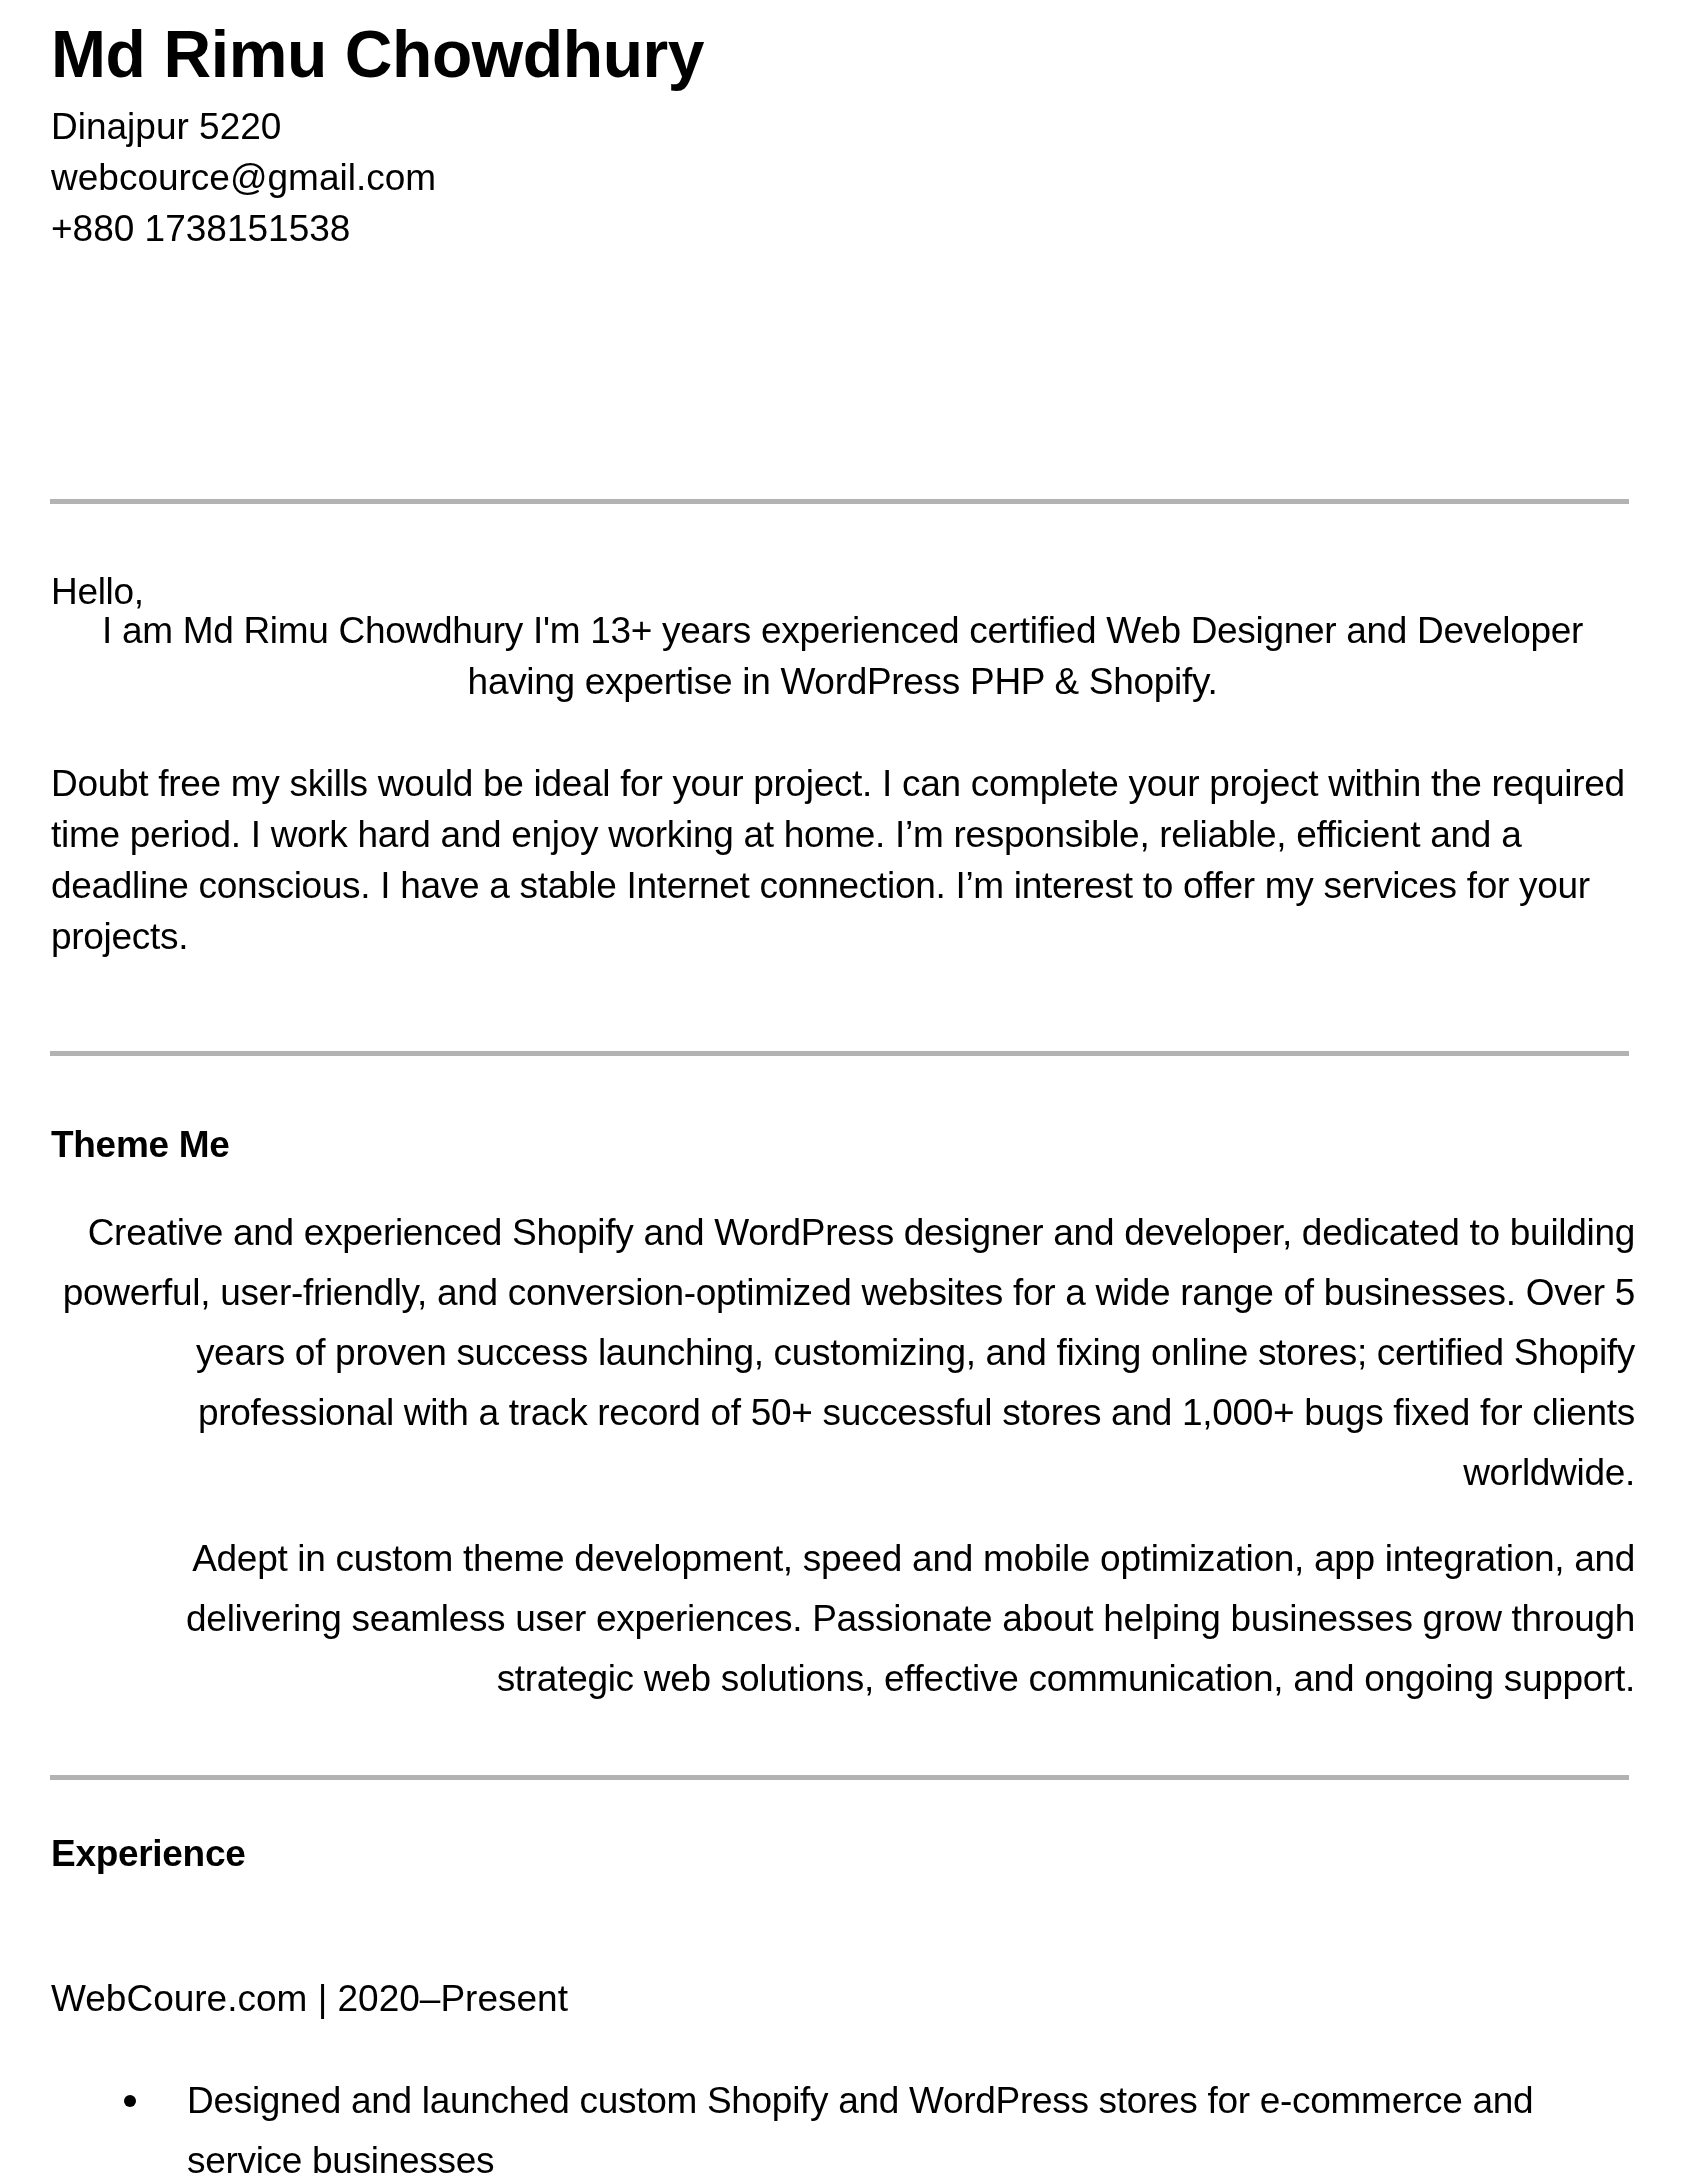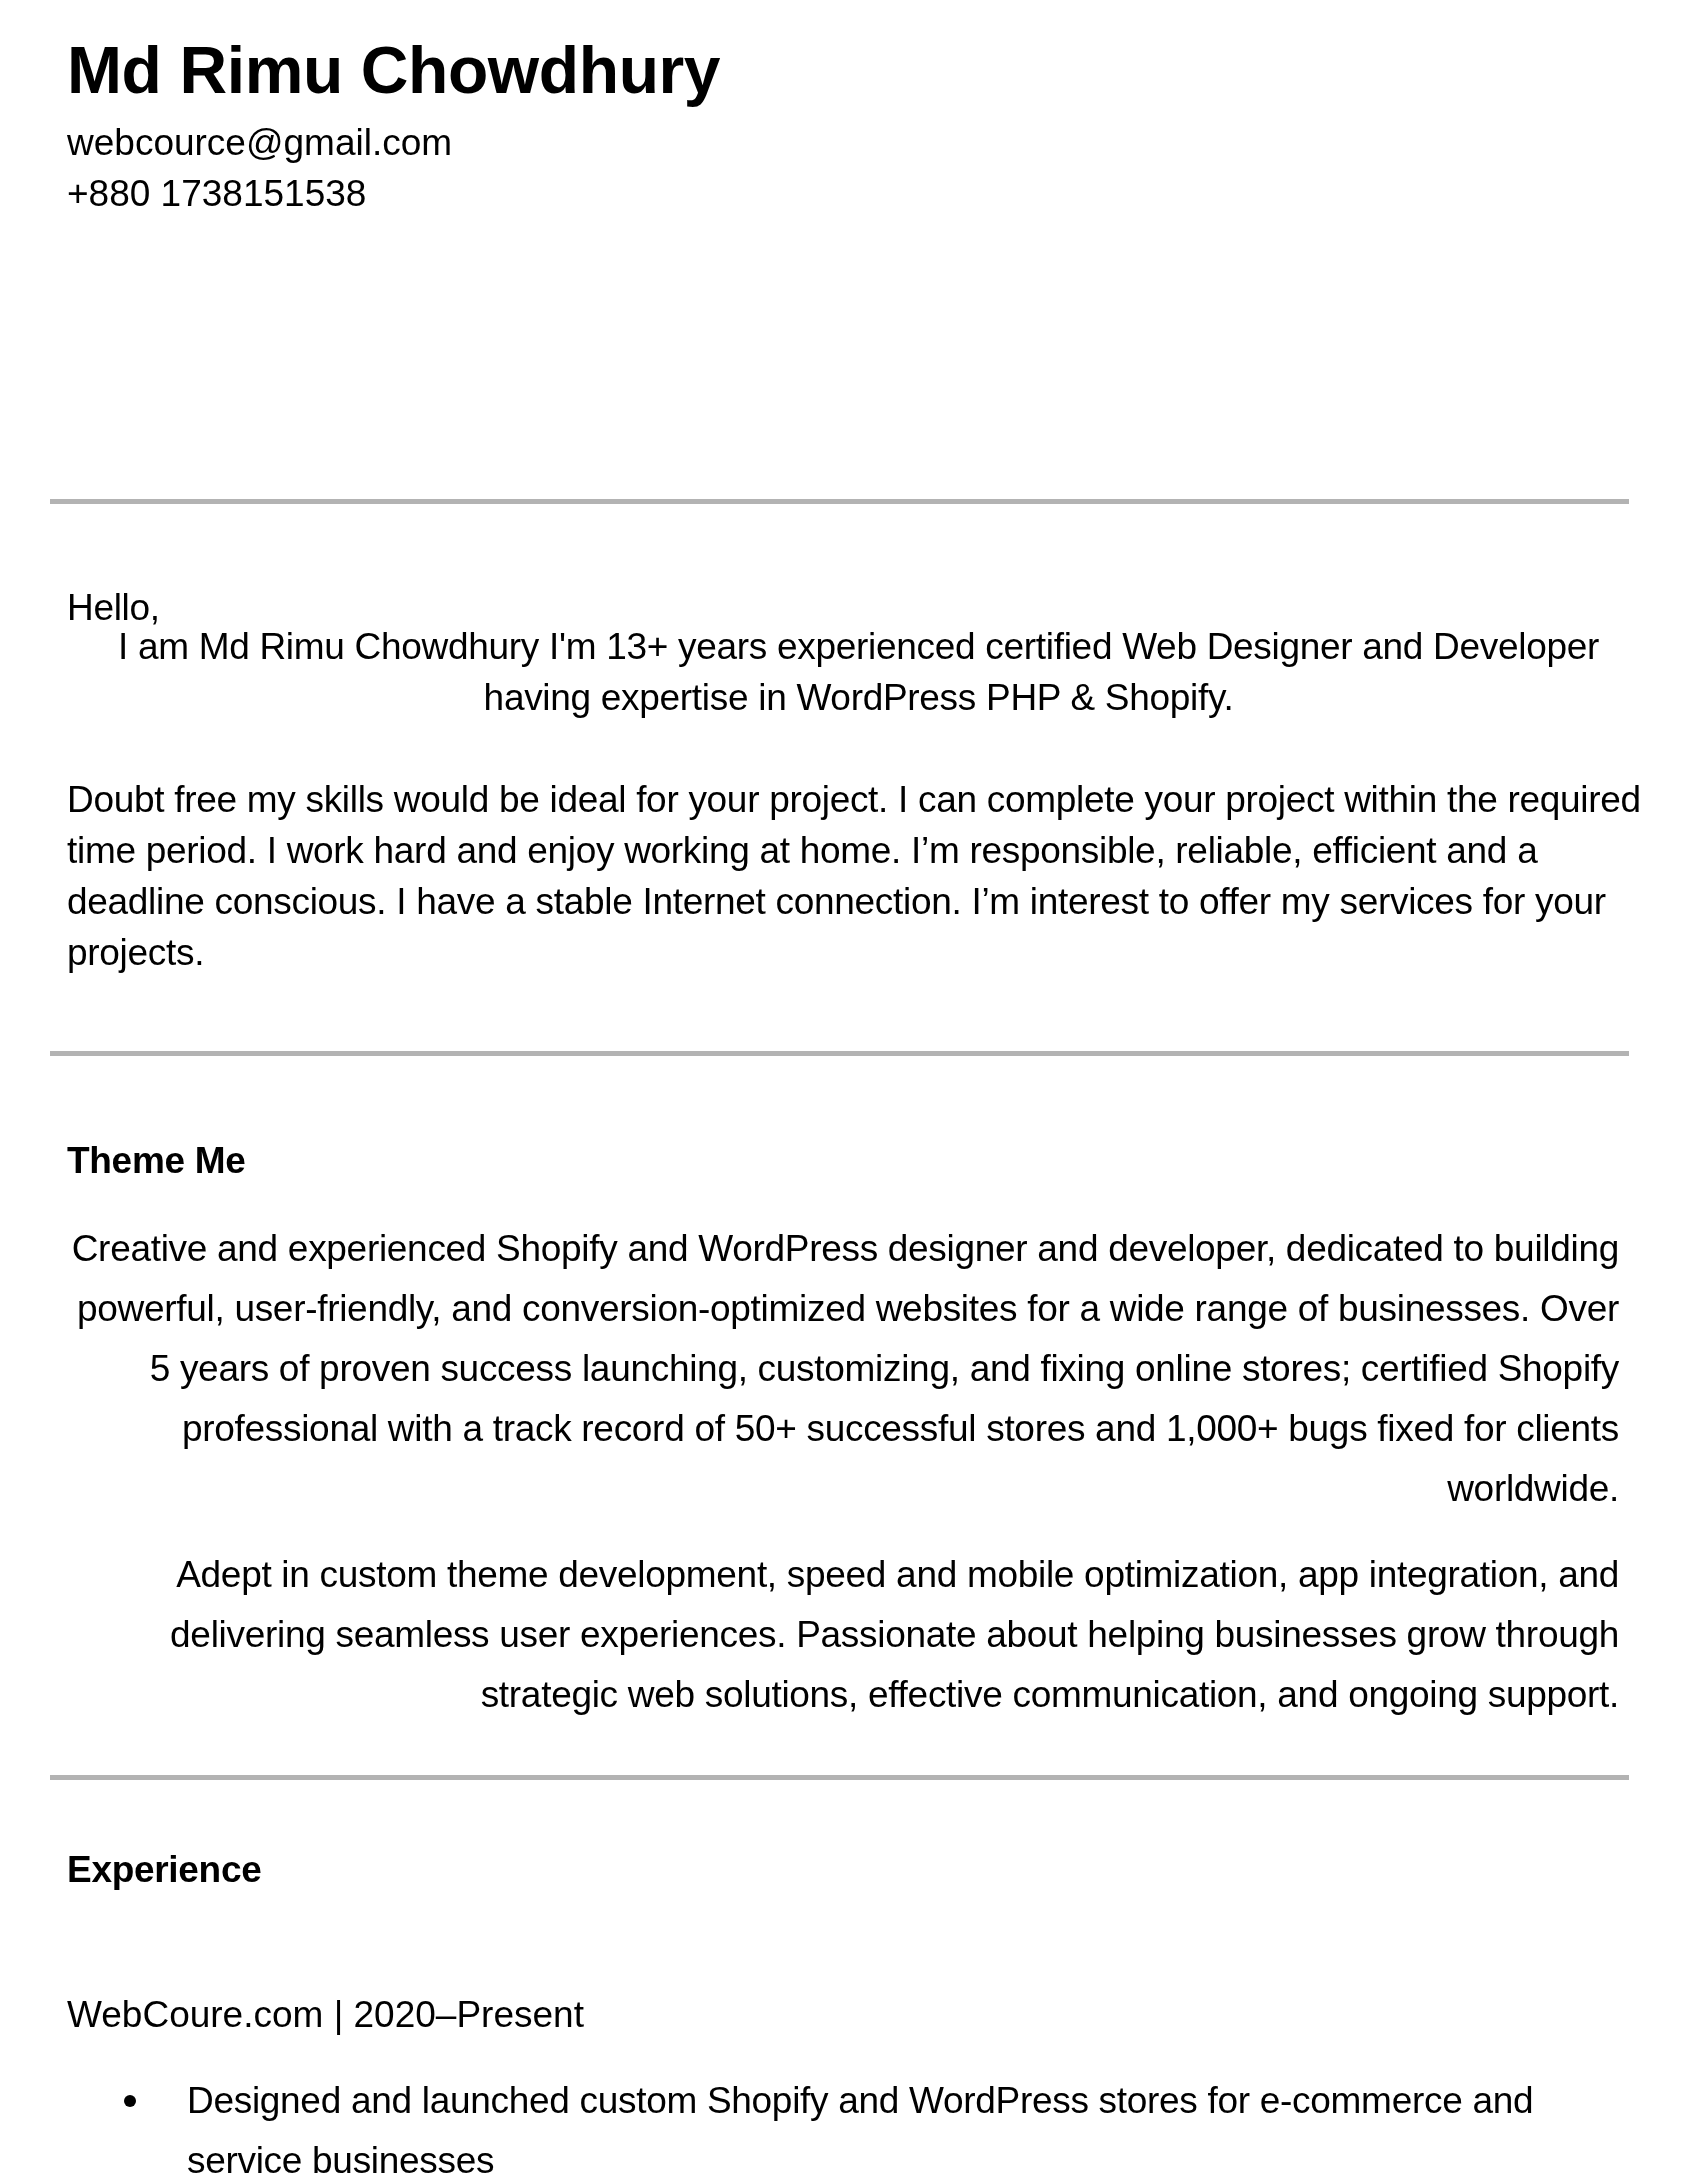--- a/index.html
+++ b/index.html
@@ -18,21 +18,21 @@
     .doc {
       position: absolute;
       left: 0; top: 0;
       width: 1686px;
       height: 2181px;
     }
     .blk {
       position: absolute;
       left: 51px;
       right: 51px;
-      margin: 16px;
+      margin: 0;
     }
     .name {
       top: 12px;
       font-size: 66px;
       font-weight: bold;
       line-height: 85px;
       letter-spacing: -0.4px;
     }
     .contact {
       top: 101px;
@@ -117,20 +117,21 @@
     }
   </style>
 </head>
 <body>
 
 <div class="doc">
 
   <h1 class="blk name">Md Rimu Chowdhury</h1>
 
   <div class="blk contact">
+    <div>Dinajpur 5220</div>
     <div>webcource@gmail.com</div>
     <div>+880 1738151538</div>
   </div>
 
 
   <div class="divider" style="top:499px;"></div>
 
   <div class="blk intro greeting">Hello,</div>
   <p class="blk intro intro-p1" style="width:1583px;">I am Md Rimu Chowdhury I'm 13+ years experienced certified Web Designer and Developer having expertise in WordPress PHP &amp; Shopify.</p>
   <p class="blk intro intro-p2" style="width:1583px;">Doubt free my skills would be ideal for your project. I can complete your project within the required time period. I work hard and enjoy working at home. I’m responsible, reliable, efficient and a deadline conscious. I have a stable Internet connection. I’m interest to offer my services for your projects.</p>

